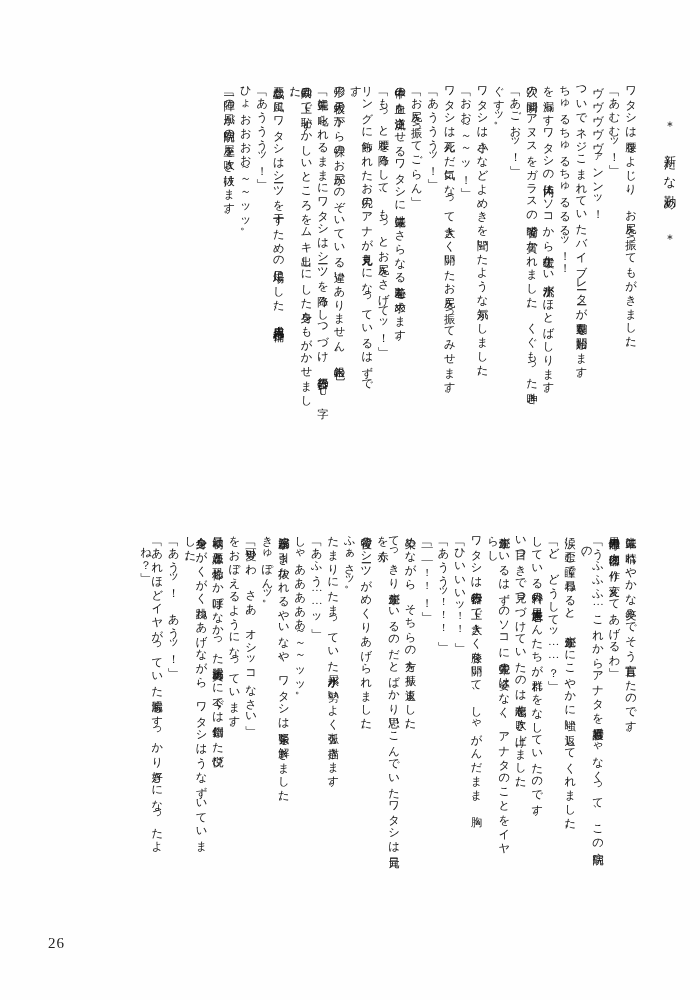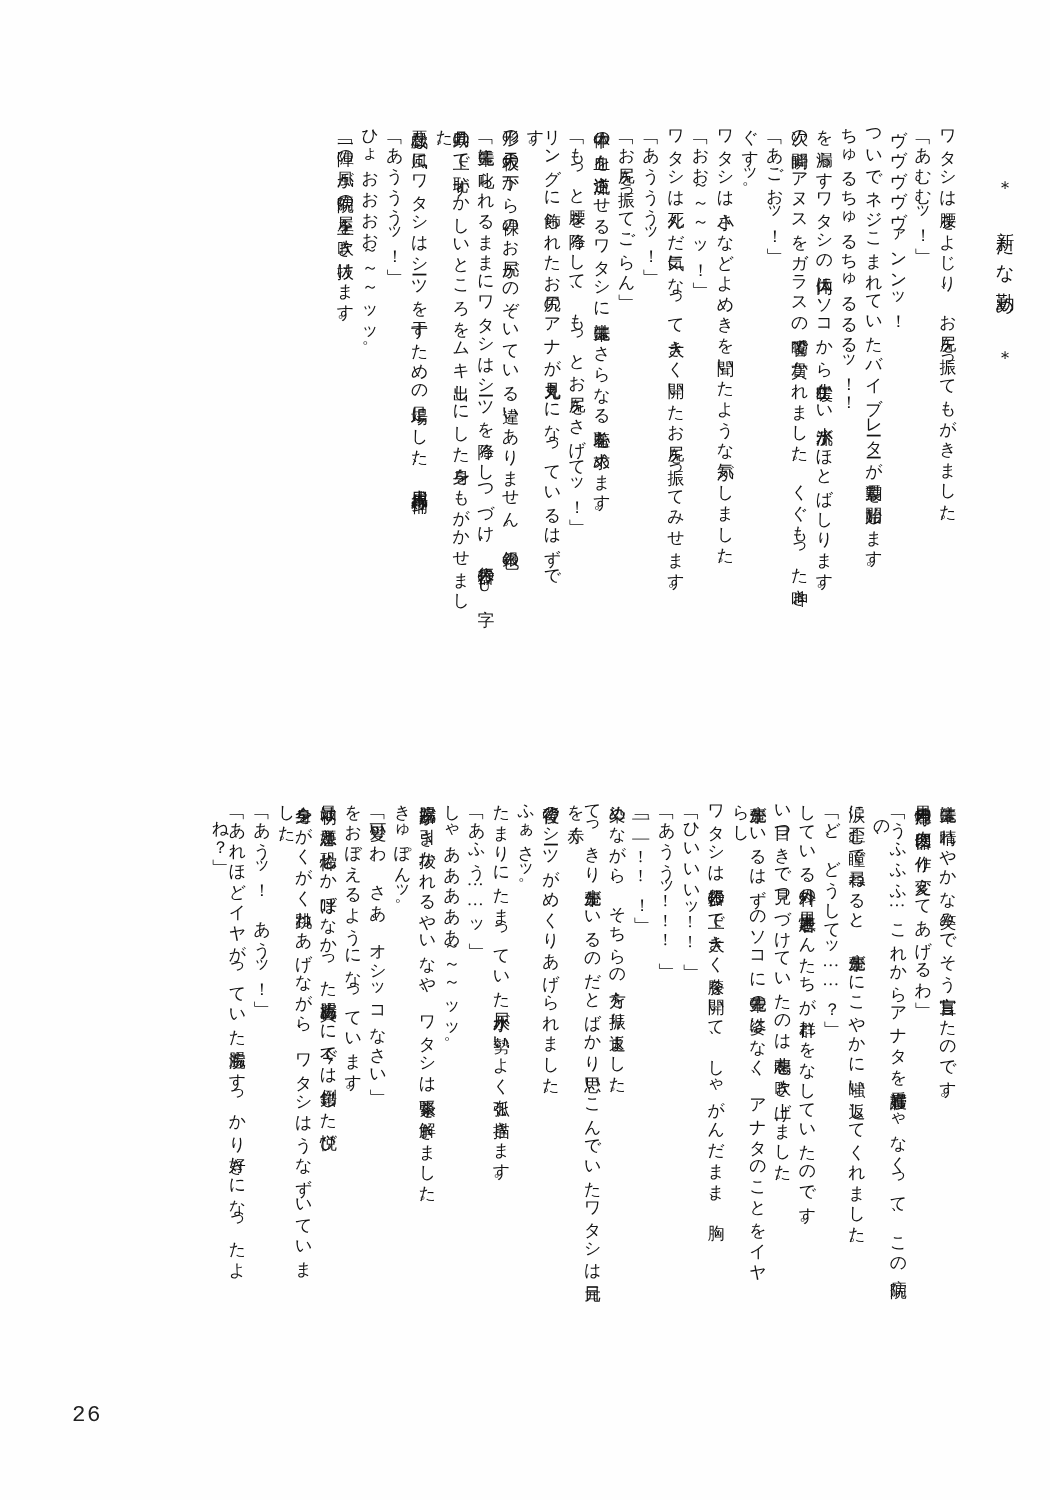--- a/index.html
+++ b/index.html
@@ -67,21 +67,21 @@
     font-family: "Liberation Serif", "DejaVu Serif", serif;
   }
   .line.indent {
     padding-top: 11px;
   }
   .pagenum {
     position: absolute;
     left: 48px;
     bottom: 48px;
     font-size: 15px;
-    font-family: Liberation Mono, monospace;
+    font-family: Liberation Serif, serif;
     color: #222;
     letter-spacing: 1px;
   }
 </style>
 </head>
 <body>
 
 <div class="page">
 
   <div id="heading">

